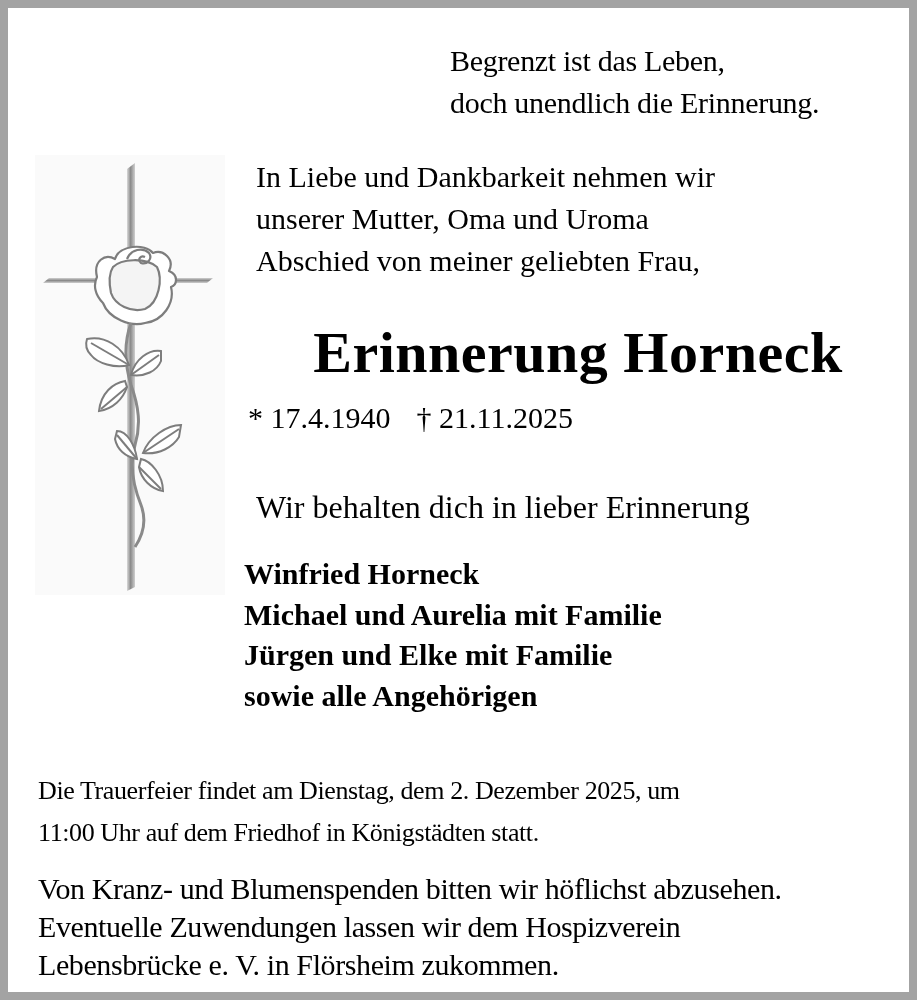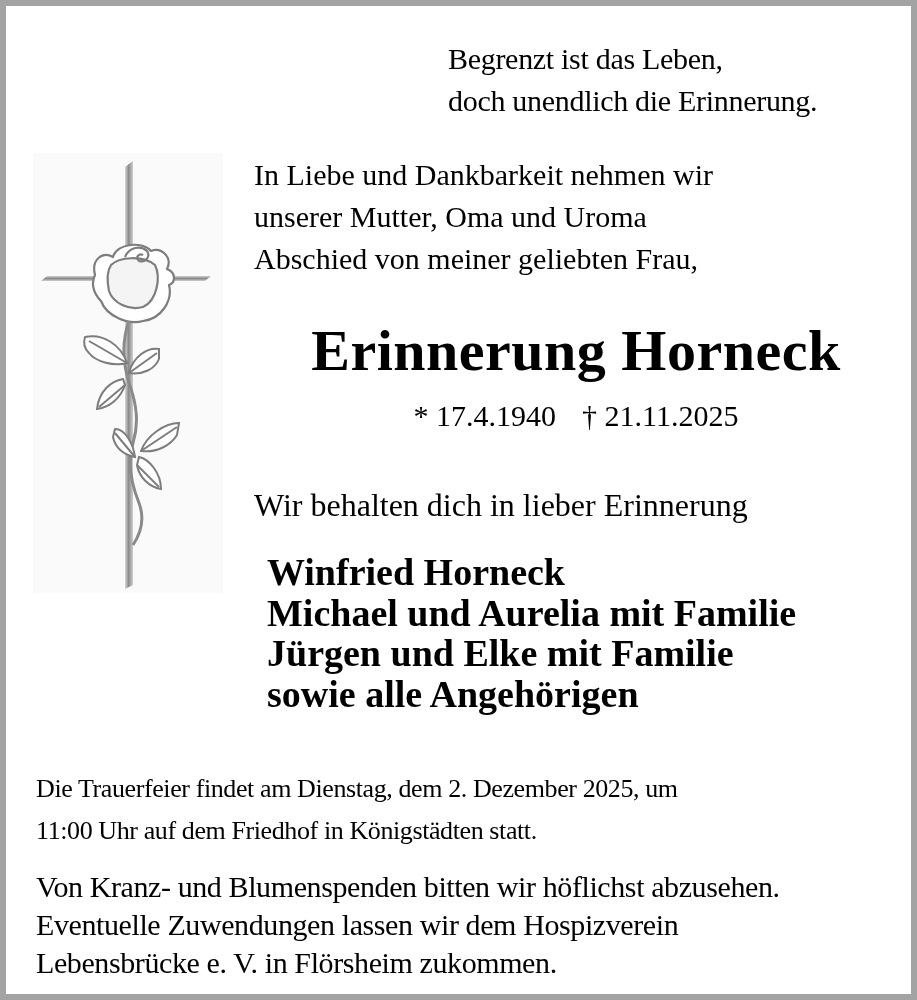--- a/index.html
+++ b/index.html
@@ -13,21 +13,21 @@
       overflow: hidden;
       font-family: "Liberation Serif", "DejaVu Serif", serif;
       color: #000;
     }
     .frame {
       position: absolute;
       left: 0; top: 0;
       width: 917px;
       height: 1000px;
       box-sizing: border-box;
-      border: 6px solid #a3a3a3;
+      border: 8px solid #a3a3a3;
       background: #fff;
     }
     .motto {
       position: absolute;
       left: 442px;
       top: 32px;
       font-size: 30px;
       line-height: 42px;
       letter-spacing: -0.3px;
     }
@@ -59,39 +59,39 @@
       font-weight: bold;
       line-height: 70px;
       letter-spacing: 0.5px;
       white-space: nowrap;
     }
     .dates {
       position: absolute;
       left: 240px;
       width: 660px;
       top: 390px;
-      text-align: center;
+      text-align: left;
       font-size: 30px;
       line-height: 40px;
       white-space: nowrap;
     }
     .dates .gap { display: inline-block; width: 26px; }
     .remember {
       position: absolute;
       left: 248px;
       top: 478px;
       font-size: 32px;
       line-height: 42px;
       white-space: nowrap;
     }
     .mourners {
       position: absolute;
-      left: 261px;
+      left: 236px;
       top: 546px;
-      font-size: 38px;
+      font-size: 30px;
       font-weight: bold;
       line-height: 40.5px;
       white-space: nowrap;
     }
     .service {
       position: absolute;
       left: 30px;
       top: 762px;
       font-size: 26px;
       line-height: 42px;

